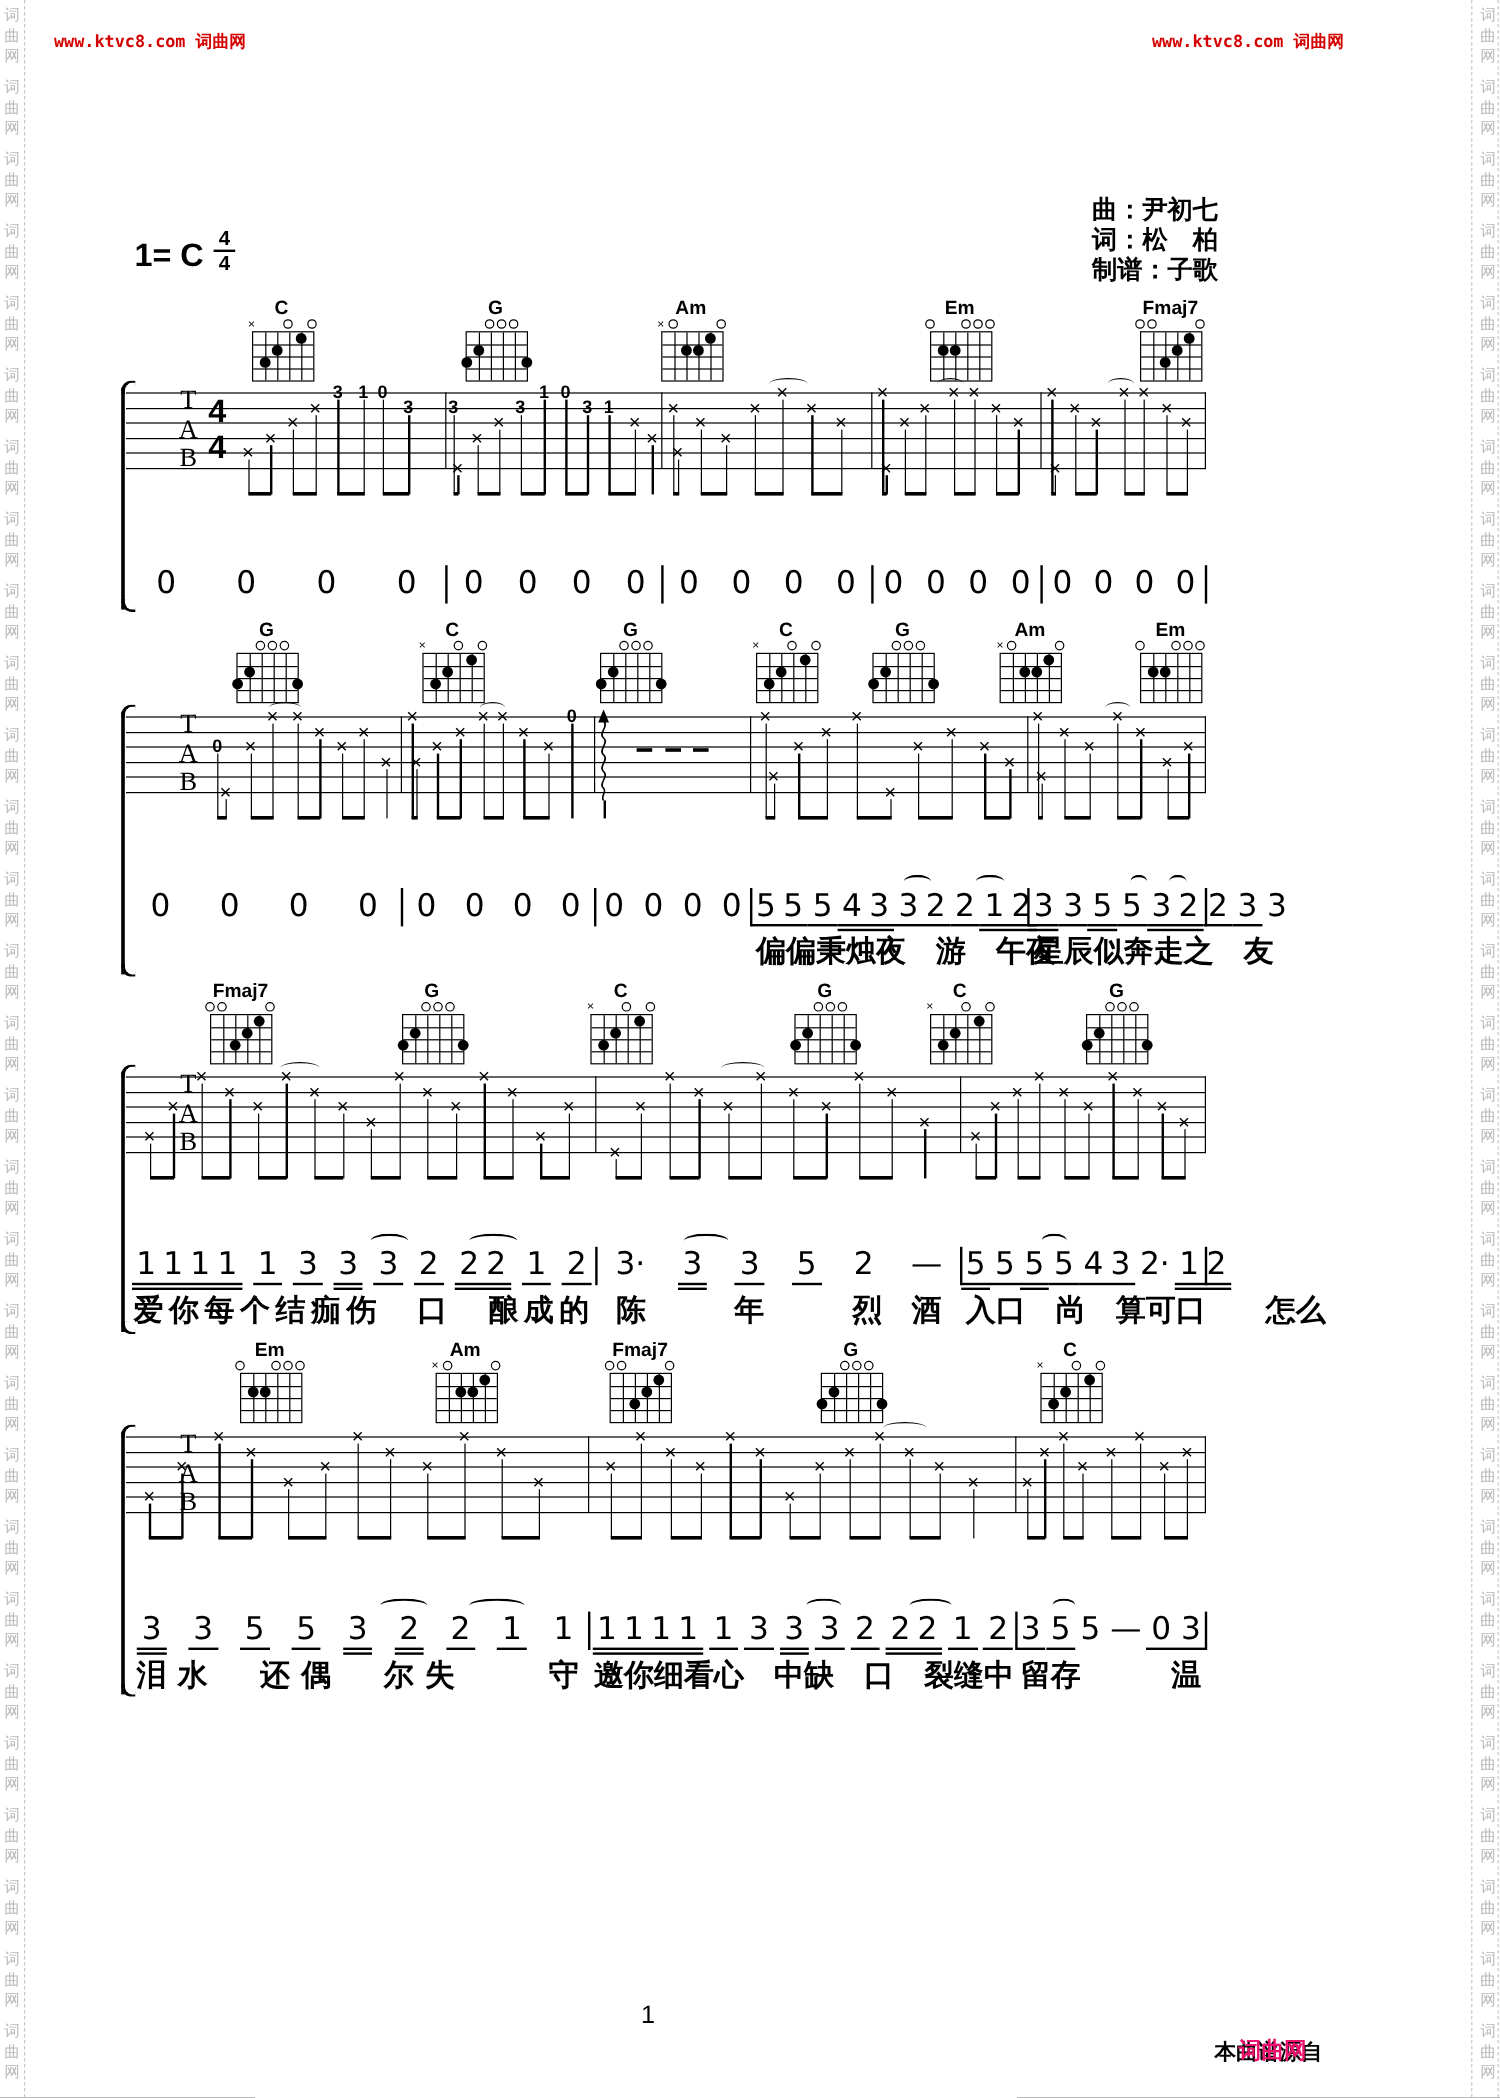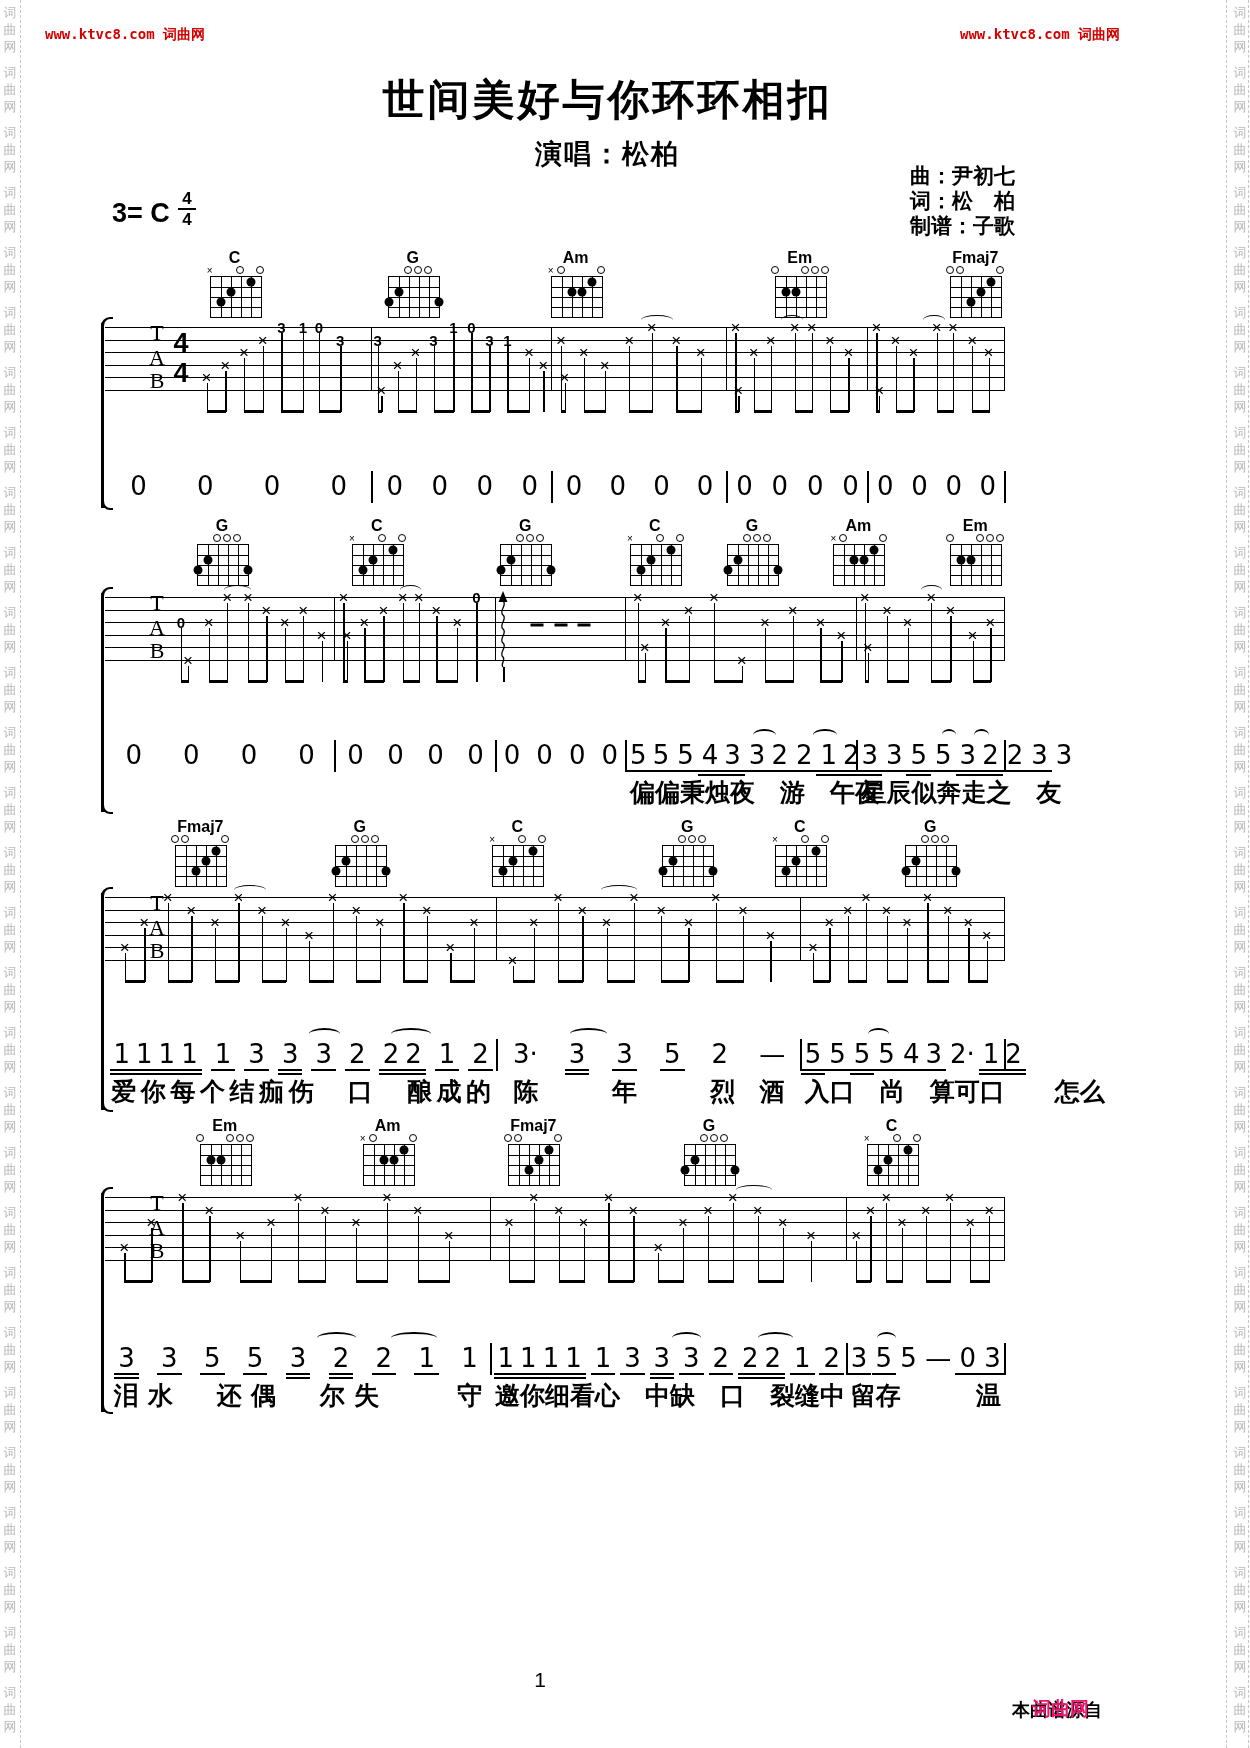--- a/index.html
+++ b/index.html
@@ -361,30 +361,26 @@
       <div class="grp" style="top: 1684px;">
         <span class="ch" style="color: rgb(185, 185, 185);">词</span>
         <span class="ch" style="color: rgb(185, 185, 185);">曲</span>
         <span class="ch" style="color: rgb(185, 185, 185);">网</span>
       </div>
     </div>
   <div class="vdash" style="left:20px;"></div>
   <div class="vdash" style="left:1226px;"></div>
   <div class="vdash" style="left:1248px;"></div>
 
-  <div class="title-wrap">
-    <div class="title">世间美好与你环环相扣</div>
-    <div class="subtitle">演唱：松柏</div>
-  </div>
   <div class="credits">
     <div>曲：尹初七</div>
     <div>词：松　柏</div>
     <div>制谱：子歌</div>
   </div>
-  <div class="keysig">3= C</div>
+  <div class="keysig">1= C</div>
   <div class="frac">
     <div>4</div>
     <div class="bar"></div>
     <div>4</div>
   </div>
 
   <div id="score">
       <div class="chord" style="left: 234.6px; top: 249px;">
         <div class="cname">C</div>
         <div class="cmark">

